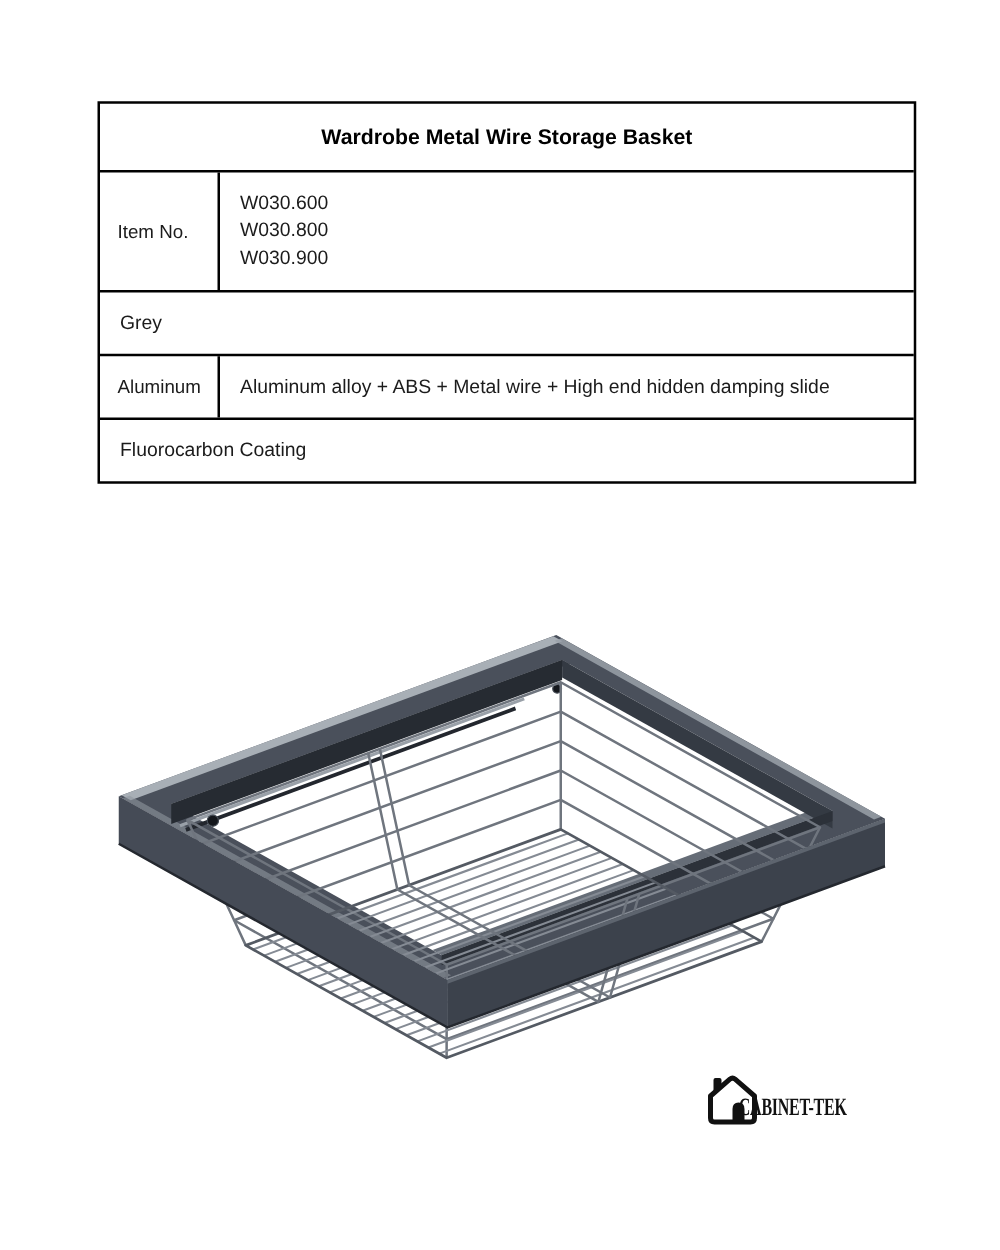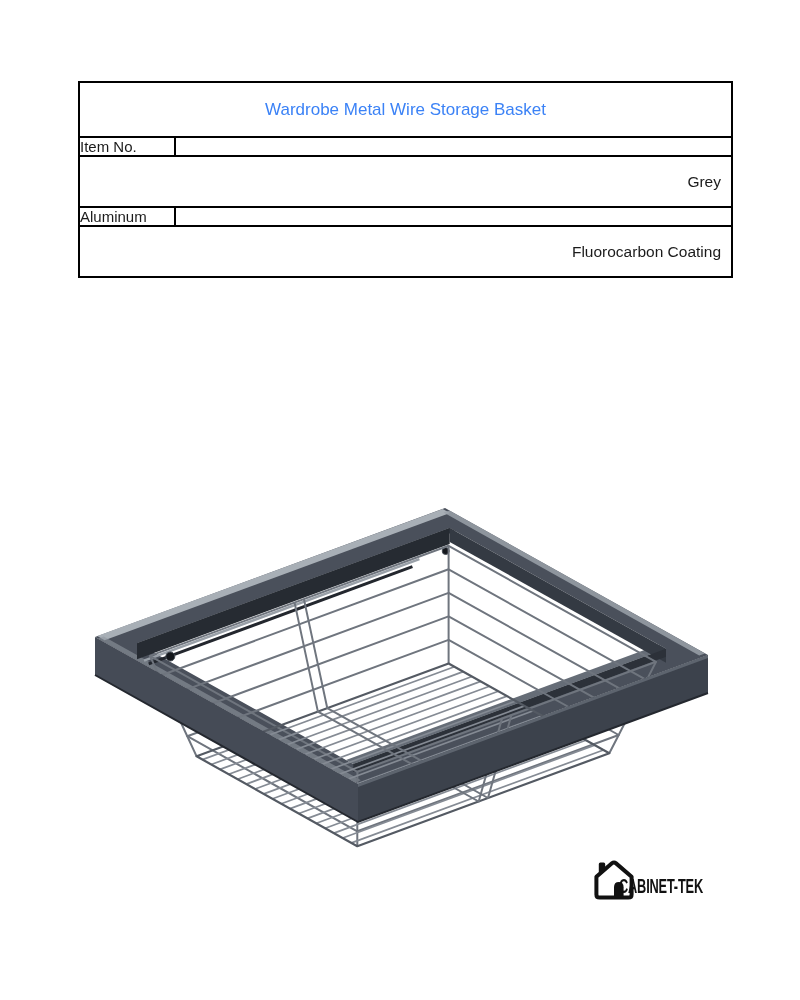--- a/index.html
+++ b/index.html
@@ -16,51 +16,52 @@
   .spec-table {
     position: absolute;
     left: 78px; top: 81px;
     width: 655px;
     border: 2px solid #000;
     background: #fff;
   }
   .t-header {
     height: 53px;
     display: flex; align-items: center; justify-content: center;
-    font-size: 17px; font-weight: normal; color: #3b82f6;
+    font-size: 17px; font-weight: bold; color: #000000;
   }
   .t-row { display: flex; border-top: 2px solid #000; }
   .t-label {
     width: 96px; flex: 0 0 96px;
     border-right: 2px solid #000;
     display: flex; align-items: center;
+    padding-left: 14px;
     font-size: 15px;
   }
   .t-value {
     flex: 1;
     display: flex; flex-direction: column; justify-content: center;
     padding: 13px 10px 13px 16px;
     font-size: 15.5px;
     line-height: 22px;
   }
   .row-item    .t-value { min-height: 94px; }
-  .row-single  .t-value { min-height: 49px; align-items: flex-end; }
+  .row-single  .t-value { min-height: 49px; }
 
   
   .product-photo {
     position: absolute;
     left: 70px; top: 480px;
     width: 660px; height: 420px;
   }
 
   
   .logo {
     position: absolute;
-    left: 590px; top: 851px;
-    width: 140px; height: 60px;
+    left: 562px; top: 851px;
+    width: 140px; height: 60px; font-family: Liberation Serif, serif;
   }
   .logo svg { position: absolute; left: 0; top: 2px; }
   .logo-text {
     position: absolute;
     left: 29px; top: 24px;
     font-size: 20px; font-weight: bold; color: #111;
     letter-spacing: -0.3px;
     white-space: nowrap;
     transform: scaleX(0.64);
     transform-origin: left top;
@@ -69,30 +70,38 @@
 </head>
 <body>
 
 <div class="page">
 
   <div class="spec-table">
     <div class="t-header">Wardrobe Metal Wire Storage Basket</div>
 
     <div class="t-row row-item">
       <div class="t-label">Item No.</div>
+      <div class="t-value">
+        <span>W030.600</span>
+        <span>W030.800</span>
+        <span>W030.900</span>
+      </div>
     </div>
 
     <div class="t-row row-single">
       <div class="t-value">
         <span>Grey</span>
       </div>
     </div>
 
     <div class="t-row row-single">
       <div class="t-label">Aluminum</div>
+      <div class="t-value">
+        <span>Aluminum alloy + ABS + Metal wire + High end hidden damping slide</span>
+      </div>
     </div>
 
     <div class="t-row row-single">
       <div class="t-value">
         <span>Fluorocarbon Coating</span>
       </div>
     </div>
   </div>
 
   <svg id="basket" class="product-photo" viewBox="0 0 660 420">

